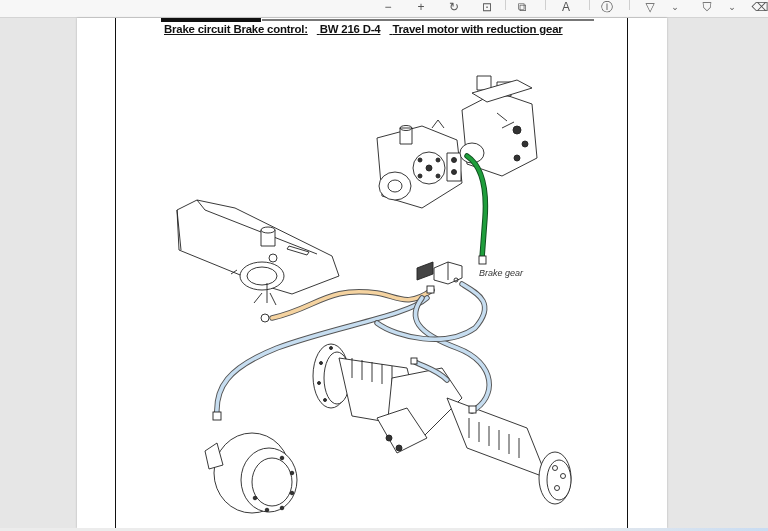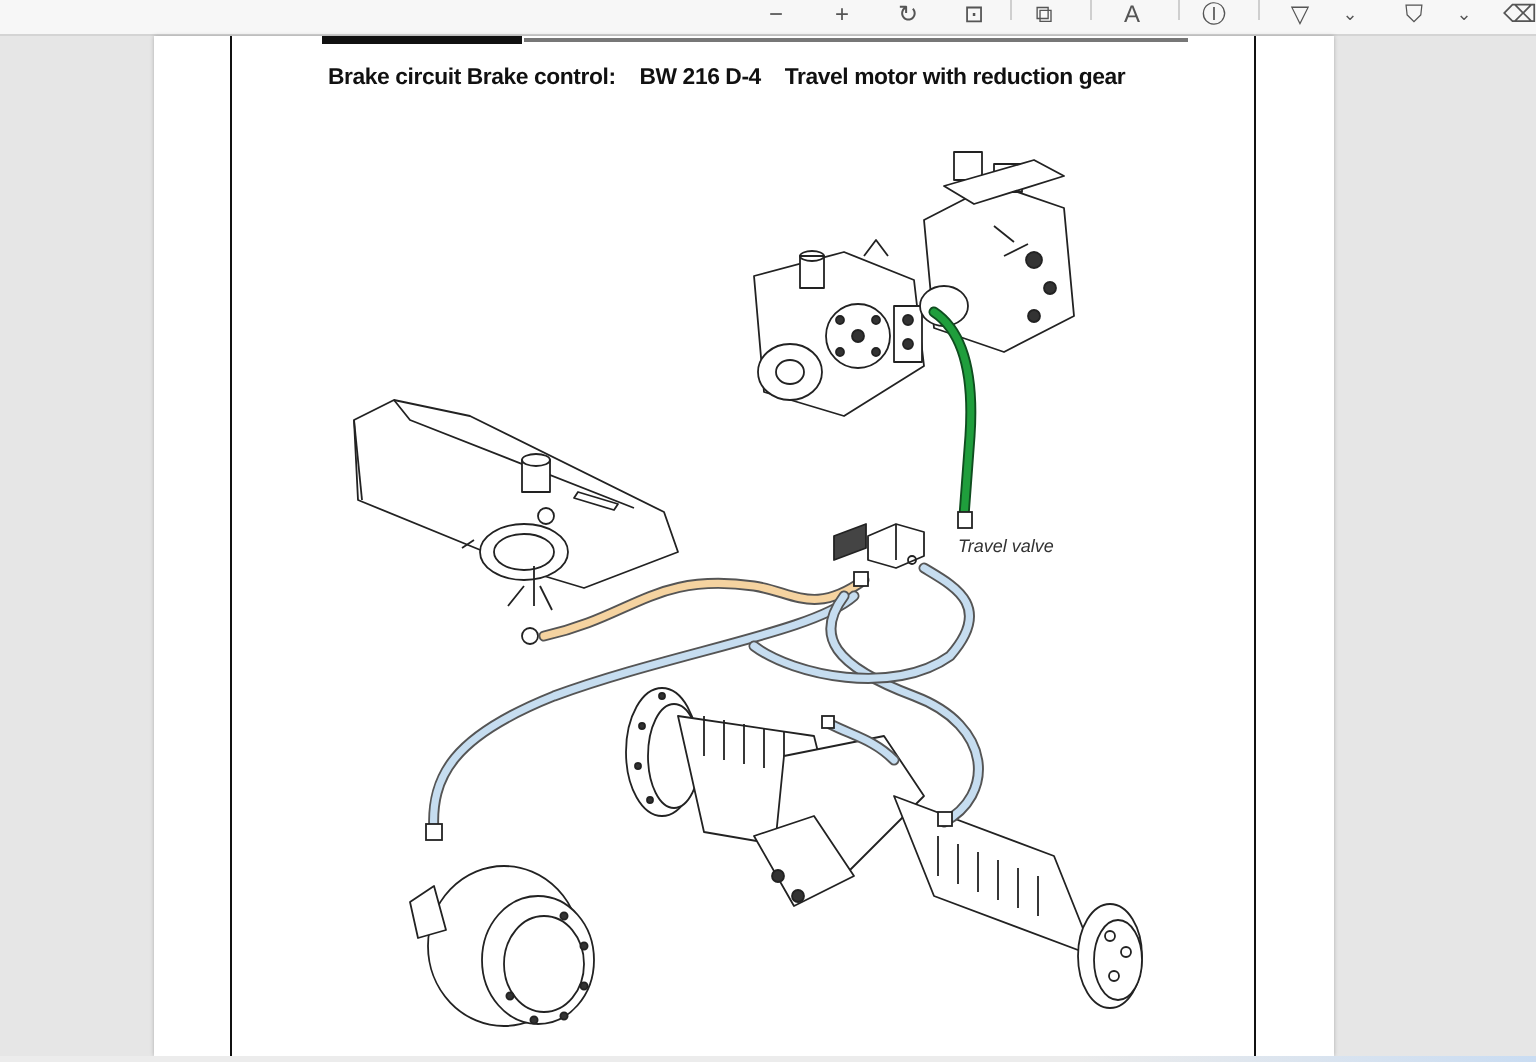--- a/index.html
+++ b/index.html
@@ -6,21 +6,21 @@
   body{width:768px;height:531px;overflow:hidden;background:#e6e6e6;font-family:"Liberation Sans",sans-serif;position:relative;}
   .toolbar{position:absolute;left:0;top:0;width:768px;height:17px;background:#f7f7f7;border-bottom:1px solid #d4d4d4;}
   .tb-btn{position:absolute;top:0;height:12px;display:flex;align-items:flex-end;justify-content:center;color:#555;font-size:12px;line-height:10px;cursor:default;}
   .tb-sep{position:absolute;top:0;width:1px;height:10px;background:#cfcfcf;}
   .viewer{position:absolute;left:0;top:18px;width:768px;height:510px;background:#e6e6e6;}
   .page{position:absolute;left:77px;top:0;width:590px;height:510px;background:#fff;box-shadow:0 0 2px rgba(0,0,0,.25);}
   .frame-left{position:absolute;left:38px;top:0;width:1px;height:510px;background:#111;}
   .frame-right{position:absolute;left:550px;top:0;width:1px;height:510px;background:#111;}
   .logo-stub{position:absolute;left:84px;top:0;width:100px;height:4px;background:#111;}
   .header-rule{position:absolute;left:185px;top:1px;width:332px;height:2px;background:#777;}
-  .title{position:absolute;left:87px;top:15px;font-weight:bold;font-size:11.4px;color:#111;white-space:nowrap;letter-spacing:-0.2px;}
+  .title{position:absolute;left:87px;top:5px;font-weight:bold;font-size:11.4px;color:#111;white-space:nowrap;letter-spacing:-0.2px;text-decoration:underline;}
   .title span{margin-right:9px;}
   .diagram{position:absolute;left:0;top:0;}
   .label-brake{position:absolute;left:402px;top:250px;font-style:italic;font-size:9px;color:#333;}
   .bottom-bar{position:absolute;left:0;top:528px;width:768px;height:3px;background:linear-gradient(90deg,#ececec 70%,#c9dcf2 100%);}
 </style>
 </head>
 <body>
 
 <div class="toolbar">
   <div class="tb-btn" style="left:380px;width:16px">
@@ -191,17 +191,17 @@
 
       <g fill="#fff" stroke="#222" stroke-width="0.9">
         <rect x="402" y="238" width="7" height="8"></rect>
         <rect x="136" y="394" width="8" height="8"></rect>
         <rect x="350" y="268" width="7" height="7"></rect>
         <rect x="392" y="388" width="7" height="7"></rect>
         <rect x="334" y="340" width="6" height="6"></rect>
       </g>
     </svg>
 
-    <div class="label-brake">Travel valve</div>
+    <div class="label-brake">Brake gear</div>
   </div>
 </div>
 
 <div class="bottom-bar"></div>
 
 </body></html>

